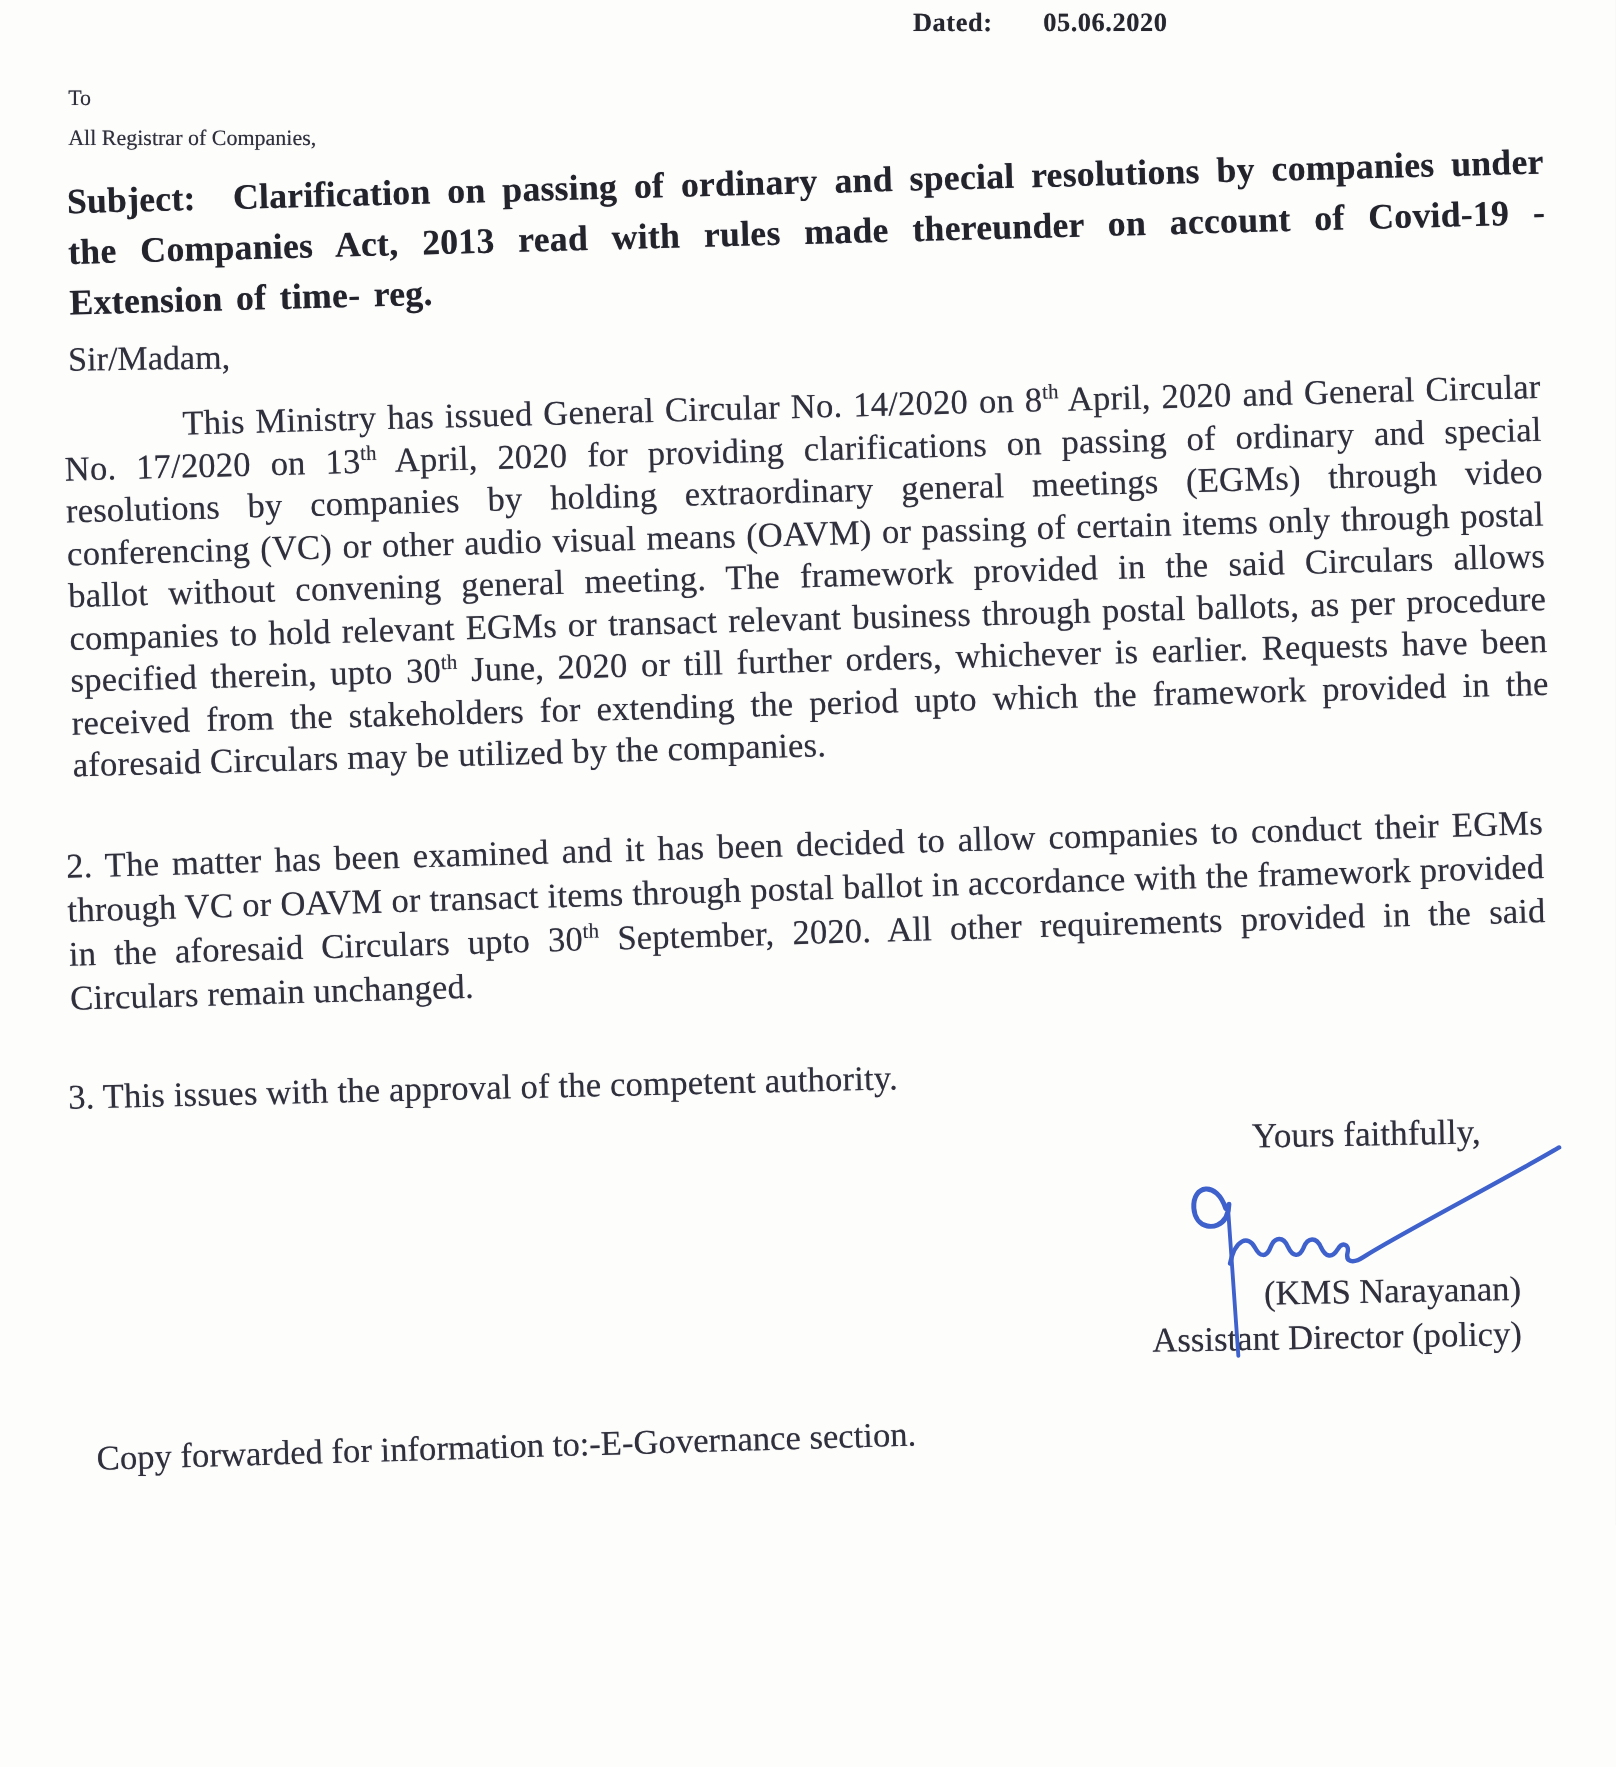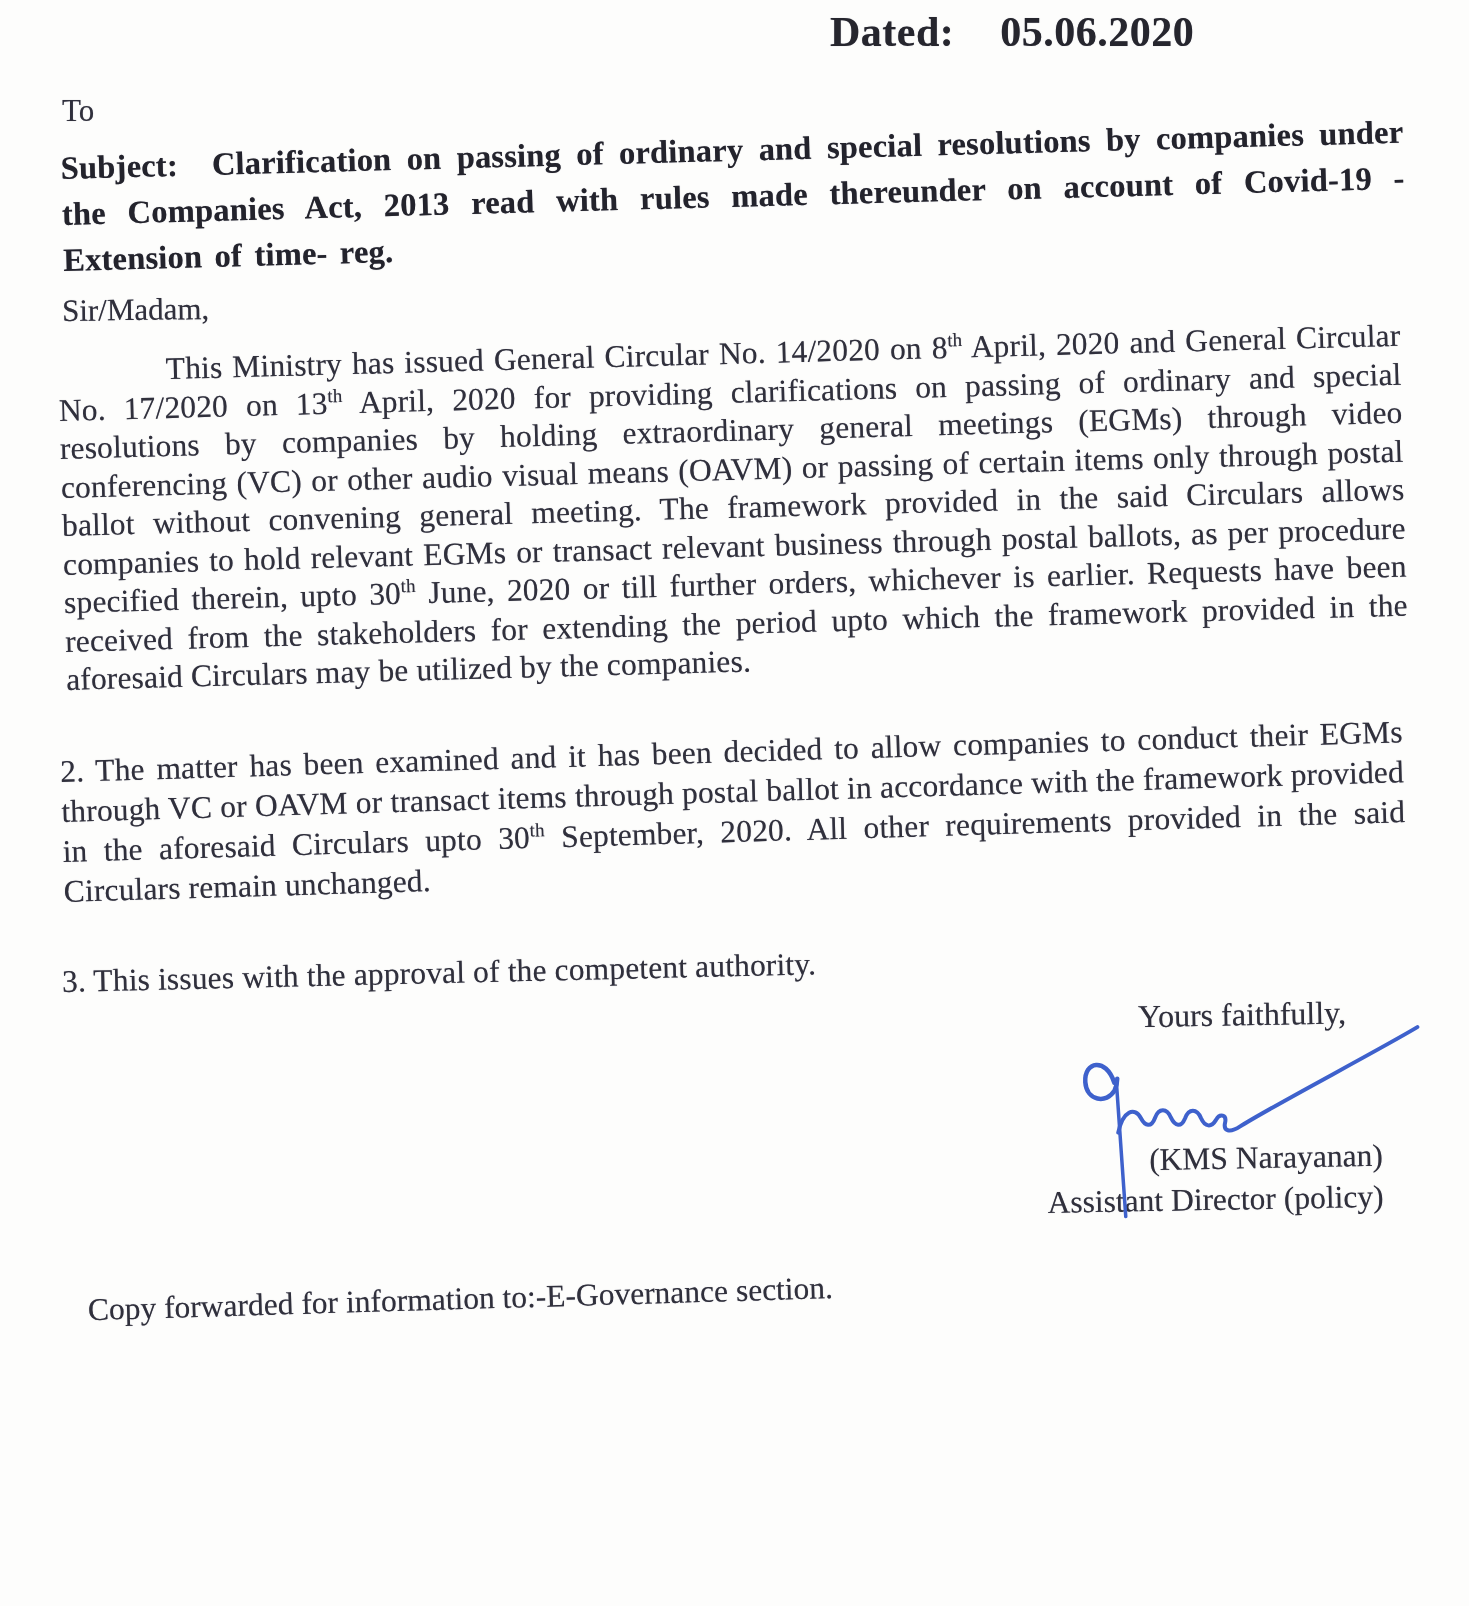--- a/index.html
+++ b/index.html
@@ -20,28 +20,28 @@
     font-family: "Liberation Serif", "DejaVu Serif", serif;
     font-size: 31px;
     text-shadow: 0 0 0.7px rgba(48,48,70,0.55);
   }
   .skew { transform-origin: 0 50%; }
   .dated-row {
     padding-left: 768px;
     display: flex;
     gap: 46px;
     font-weight: bold;
-    font-size: 42px;
+    font-size: 24px;
     letter-spacing: 0.5px;
     color: #26262e;
   }
   .recipient {
     margin-top: 36px;
     line-height: 37px;
-    font-size: 31px;
+    font-size: 20px;
   }
   .subject {
     margin: 16px 0 0 0;
     font-weight: bold;
     font-size: 32.5px;
     line-height: 46px;
     text-align: justify;
     color: #23232c;
     letter-spacing: 0.2px;
     word-spacing: 4px;
@@ -115,20 +115,21 @@
 
 <div class="sheet">
 
   <div class="dated-row">
     <span>Dated:</span>
     <span>05.06.2020</span>
   </div>
 
   <div class="recipient">
     <div>To</div>
+    <div>All Registrar of Companies,</div>
   </div>
 
   <p class="subject skew">
     <span class="subject-label">Subject:</span><span>Clarification on passing of ordinary and special resolutions by companies under the Companies Act, 2013 read with rules made thereunder on account of Covid-19  - Extension of time- reg.</span>
   </p>
 
   <p class="greeting skew">Sir/Madam,</p>
 
   <p class="para para1 skew">This Ministry has issued General Circular No. 14/2020 on 8<sup>th</sup> April, 2020 and General Circular No. 17/2020 on 13<sup>th</sup> April, 2020 for providing clarifications on passing of ordinary and special resolutions by companies by holding extraordinary general meetings (EGMs) through video conferencing (VC) or other audio visual means (OAVM) or passing of certain items only through postal ballot without convening general meeting. The framework provided in the said Circulars allows companies to hold relevant EGMs or transact relevant business through postal ballots, as per procedure specified therein, upto 30<sup>th</sup> June, 2020 or till further orders, whichever is earlier.  Requests have been received from the stakeholders for extending the period upto which the framework provided in the aforesaid Circulars may be utilized by the companies.</p>
 

